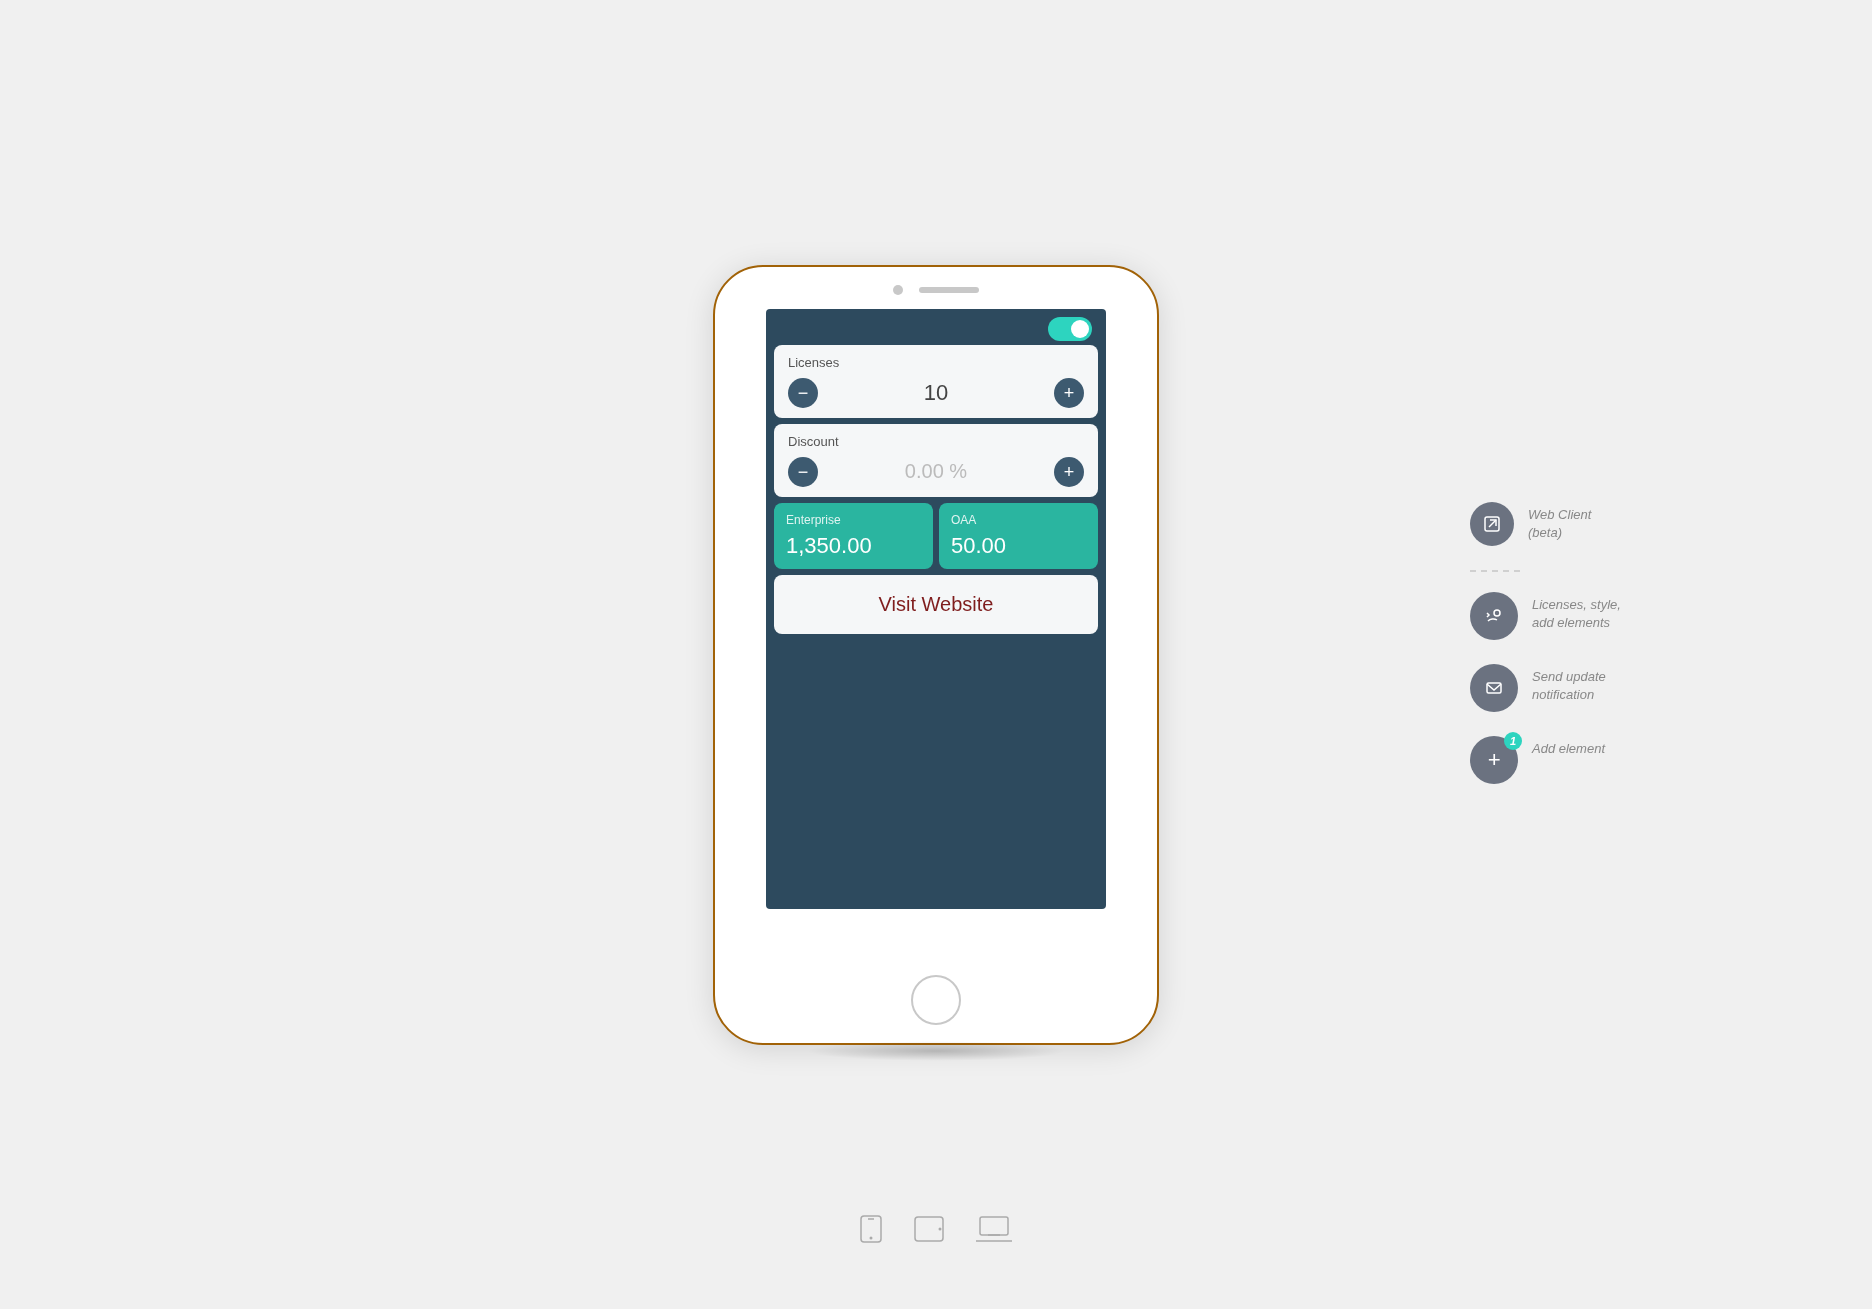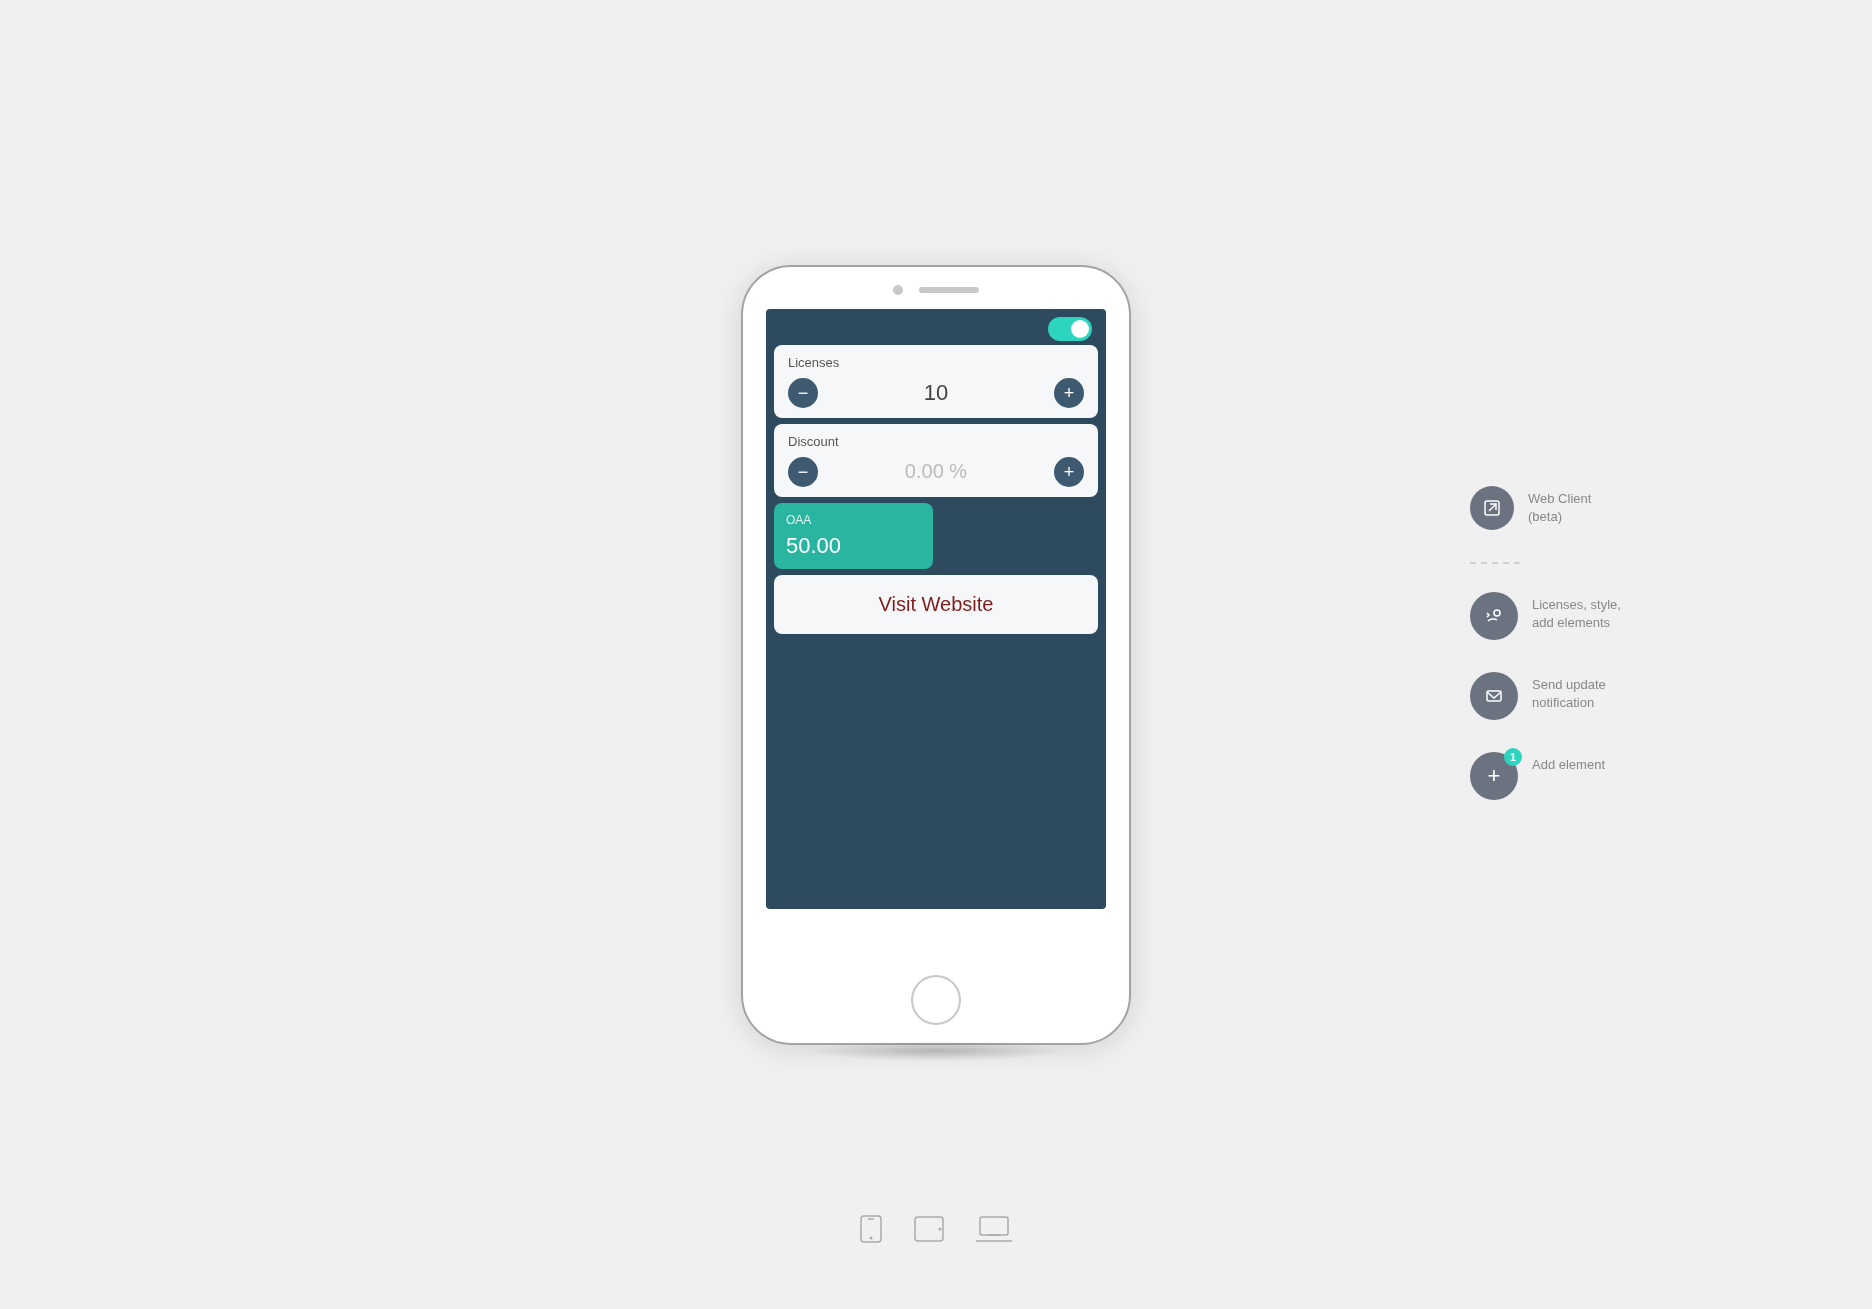--- a/index.html
+++ b/index.html
@@ -21,25 +21,25 @@
       display: flex;
       justify-content: center;
       align-items: center;
       width: 100%;
       height: 1309px;
     }
 
     
     .phone {
       position: relative;
-      width: 390px;
+      width: 446px;
       height: 780px;
       background: #ffffff;
       border-radius: 50px;
-      border: 2px solid #a3a3a3;
+      border: 2px solid #a16207;
       box-shadow: 0 4px 30px rgba(0,0,0,0.12);
       display: flex;
       flex-direction: column;
       align-items: center;
     }
 
     .phone-top-bar {
       display: flex;
       align-items: center;
       justify-content: center;
@@ -233,21 +233,22 @@
     }
 
     
     .right-panel {
       position: absolute;
       right: 240px;
       top: 50%;
       transform: translateY(-50%);
       display: flex;
       flex-direction: column;
-      gap: 8px;
+      gap: 0;
+      font-style: italic;
     }
 
     .action-item {
       display: flex;
       align-items: flex-start;
       gap: 14px;
       margin-bottom: 24px;
       cursor: pointer;
     }
 
@@ -331,20 +332,24 @@
         <div class="card">
           <div class="card-label">Discount</div>
           <div class="card-stepper">
             <button class="stepper-btn">−</button>
             <span class="discount-value">0.00 %</span>
             <button class="stepper-btn">+</button>
           </div>
         </div>
 
         <div class="pricing-grid" id="pricing-grid">
+            <div class="pricing-card">
+      <div class="pricing-card-label">Enterprise</div>
+      <div class="pricing-card-value">1,350.00</div>
+    </div>
             <div class="pricing-card">
       <div class="pricing-card-label">OAA</div>
       <div class="pricing-card-value">50.00</div>
     </div>
           </div>
 
         <button class="visit-btn">Visit Website</button>
 
       </div>
     </div>

